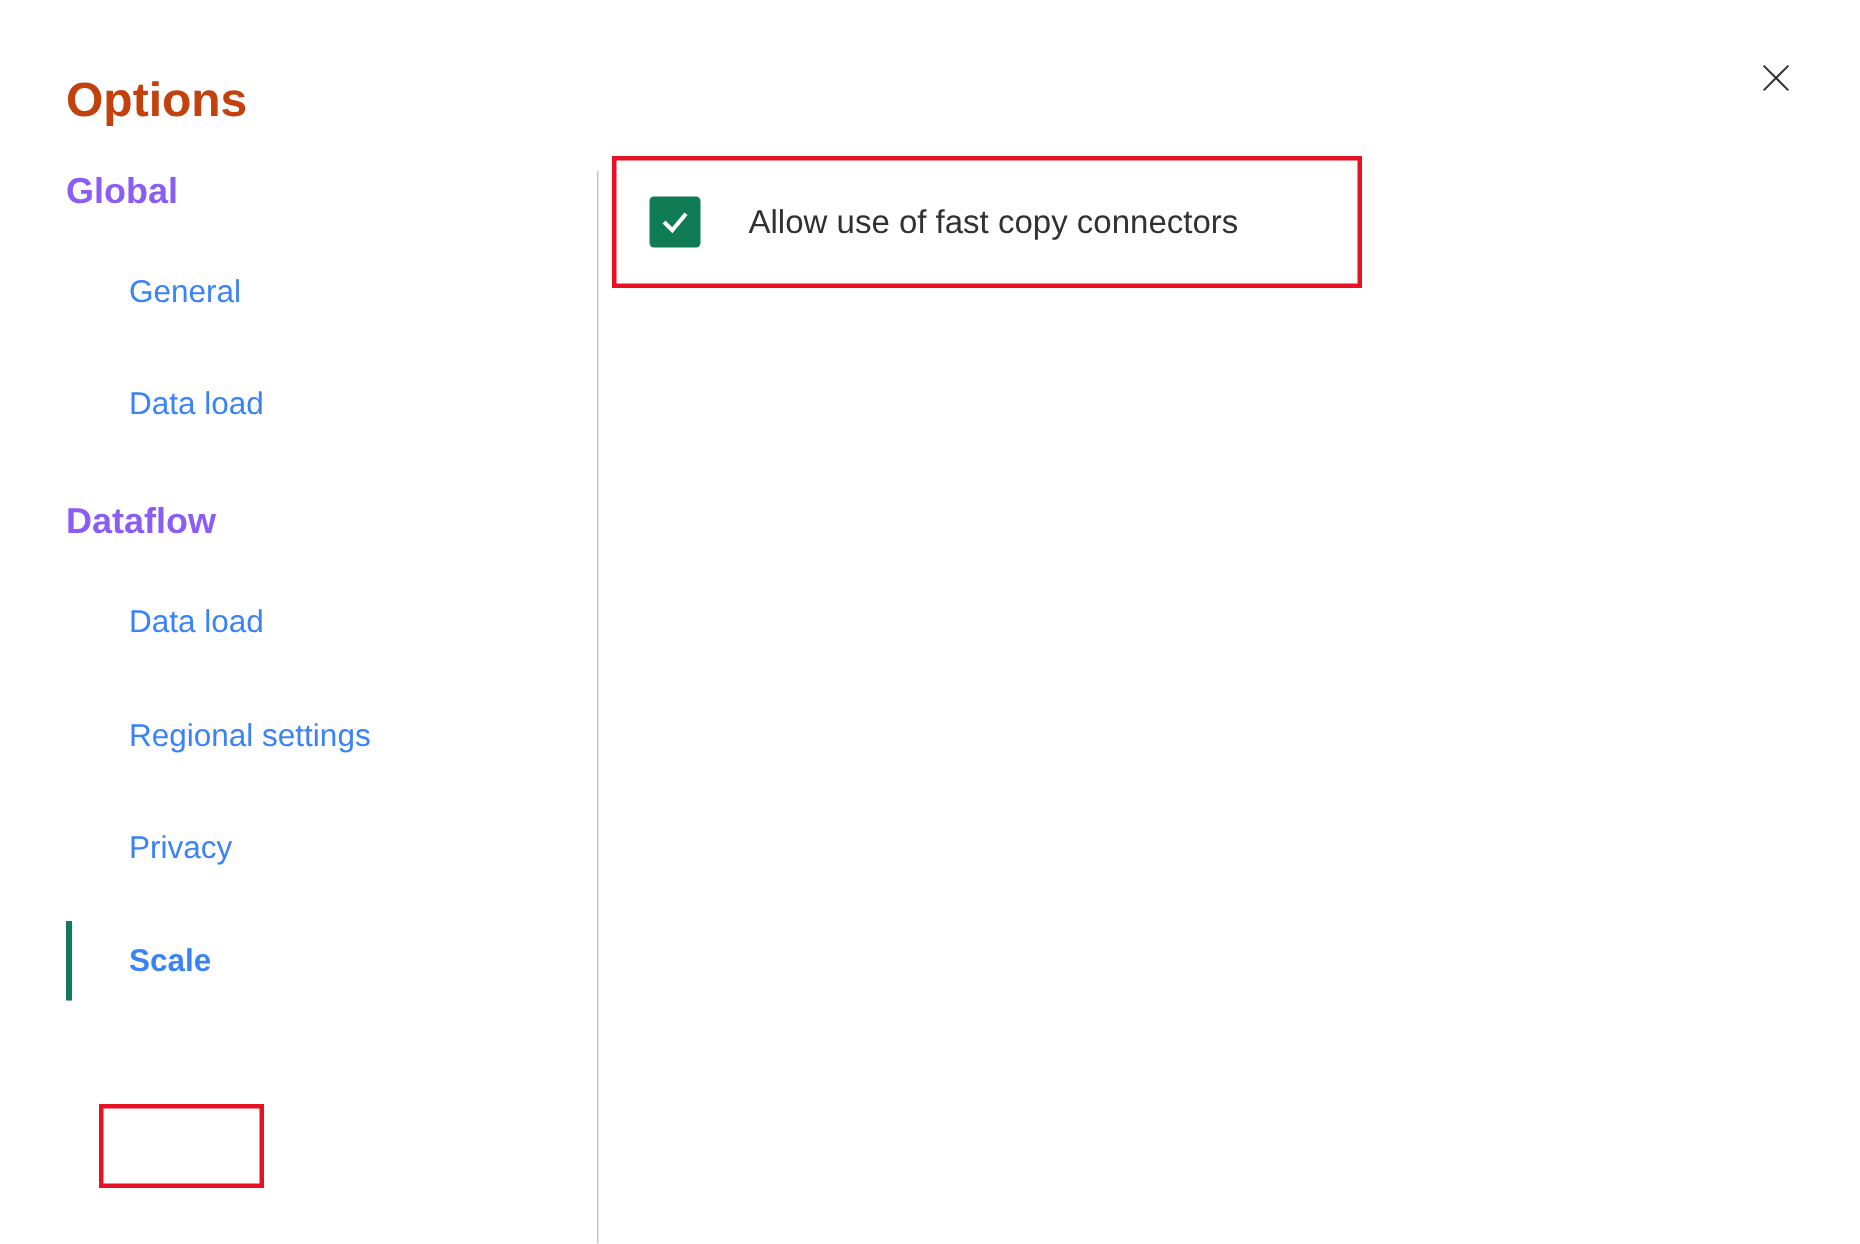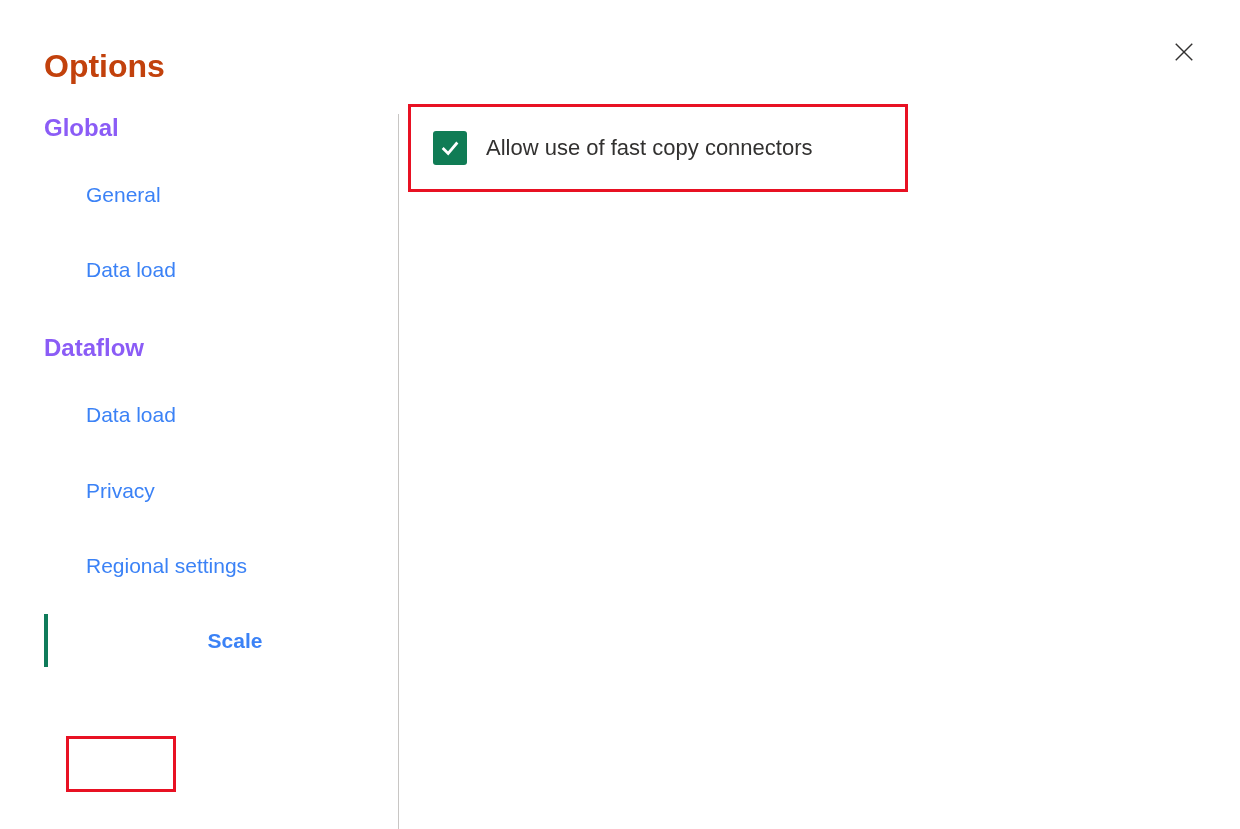--- a/index.html
+++ b/index.html
@@ -61,21 +61,20 @@
       font-weight: 400;
       color: #3b82f6;
       padding: 6px 0 6px 42px;
       margin-bottom: 38px;
       cursor: pointer;
       position: relative;
       line-height: 1.2;
     }
     .nav-item:last-child {
       margin-bottom: 0;
-      text-align: center;
     }
     .nav-item.selected {
       font-weight: 600;
     }
     .nav-item.selected::before {
       content: "";
       position: absolute;
       left: 0;
       top: -8px;
       bottom: -8px;
@@ -108,21 +107,21 @@
       border: 3px solid #e81123;
       width: 500px;
       height: 88px;
       display: flex;
       align-items: center;
       padding-left: 22px;
     }
     .checkbox-wrap {
       display: flex;
       align-items: center;
-      gap: 19px;
+      gap: 32px;
       cursor: pointer;
     }
     .checkbox-box {
       width: 34px;
       height: 34px;
       background: #107c55;
       border-radius: 3px;
       display: flex;
       align-items: center;
       justify-content: center;
@@ -157,23 +156,23 @@
 
   <div class="nav-item">General</div>
 
   <div class="nav-item">Data load</div>
 
 
   <div class="section-header second">Dataflow</div>
 
   <div class="nav-item">Data load</div>
 
+  <div class="nav-item">Regional settings</div>
+
   <div class="nav-item">Privacy</div>
-
-  <div class="nav-item">Regional settings</div>
 
   <div class="nav-item selected">Scale</div>
 </div>
 
 <div class="highlight-sidebar"></div>
 
 <div class="divider"></div>
 
 <div class="content-area">
   <div class="highlight-content">

